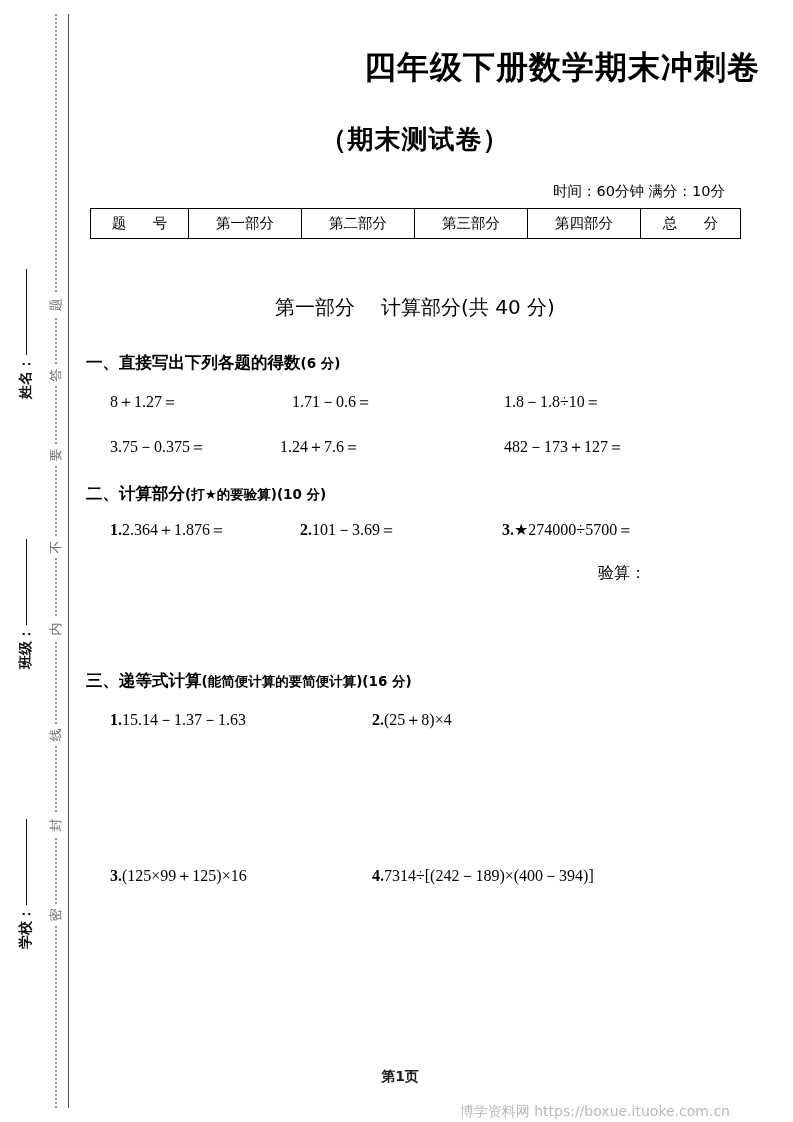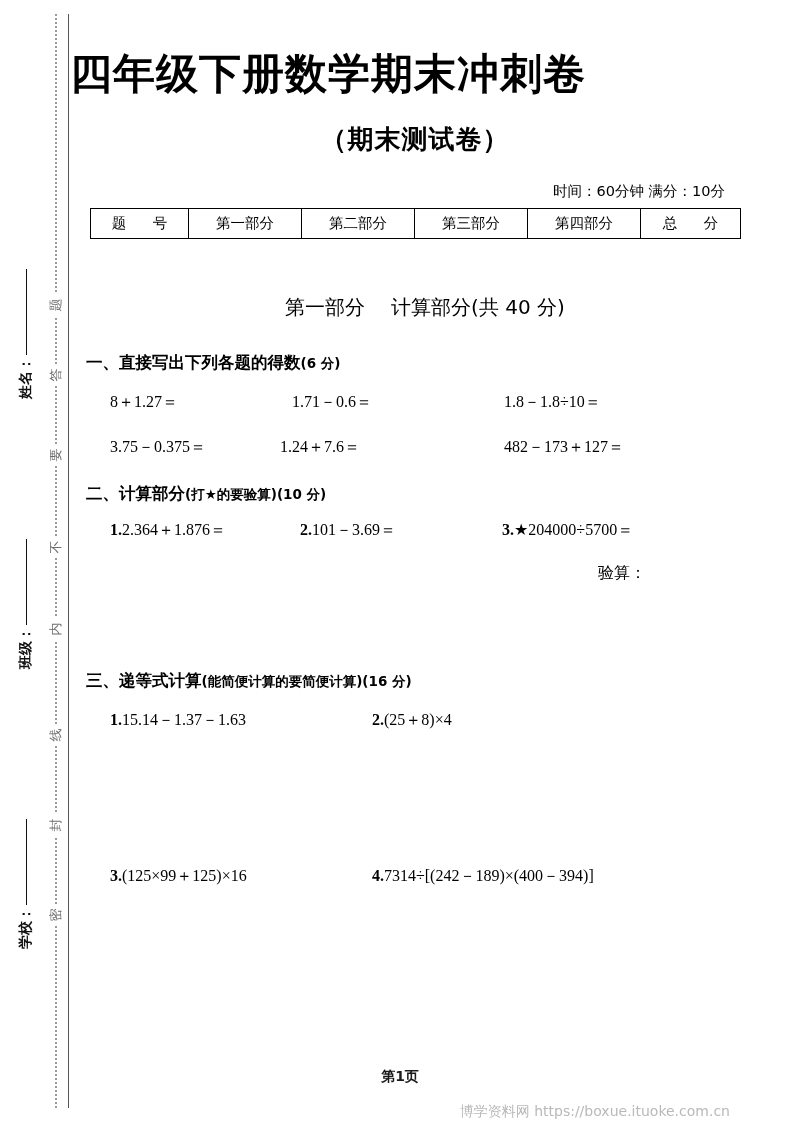--- a/index.html
+++ b/index.html
@@ -74,23 +74,23 @@
   #sheet {
     position: absolute;
     left: 70px; top: 0;
     width: 723px; height: 1122px;
   }
 
   .title-main {
     position: absolute;
     left: 0; top: 46px;
     width: 690px;
-    text-align: left;
-    font-family: "DejaVu Sans", sans-serif;
-    font-size: 42px;
+    text-align: right;
+    font-family: "DejaVu Sans", sans-serif;
+    font-size: 32px;
     font-weight: bold;
     letter-spacing: 1px;
     white-space: nowrap;
   }
   .title-sub {
     position: absolute;
     left: 0; top: 122px;
     width: 690px;
     text-align: center;
     font-family: "DejaVu Sans", sans-serif;
@@ -127,21 +127,20 @@
   #score-table td.total { width: 97px; letter-spacing: 6px; text-indent: 6px; margin-top: 40px; }
 
   .section-head {
     position: absolute;
     left: 0; top: 294px;
     width: 690px;
     text-align: center;
     font-size: 20px;
     font-family: "DejaVu Sans", sans-serif;
     white-space: nowrap;
-    padding-left: 10px;
   }
   .section-head .gap { display: inline-block; width: 26px; }
 
   .q-head {
     position: absolute;
     left: 16px;
     font-family: "DejaVu Sans", sans-serif;
     font-size: 16.5px;
     font-weight: bold;
     white-space: nowrap;
@@ -259,21 +258,21 @@
     <span class="pitem" style="left:210px">1.24＋7.6＝</span>
     <span class="pitem" style="left:434px">482－173＋127＝</span>
   </div>
 
   <div class="q-head" style="top:483px">
     <span>二、计算部分</span><span class="note">(打★的要验算)</span><span class="note">(10 分)</span>
   </div>
   <div class="prow" style="top:520px">
     <span class="pitem" style="left:40px"><span class="num">1.</span><span>2.364＋1.876＝</span></span>
     <span class="pitem" style="left:230px"><span class="num">2.</span><span>101－3.69＝</span></span>
-    <span class="pitem" style="left:432px"><span class="num">3.</span><span>★204000÷5700＝</span></span>
+    <span class="pitem" style="left:432px"><span class="num">3.</span><span>★274000÷5700＝</span></span>
   </div>
   <div class="verify" style="left:528px; top:563px">验算：</div>
 
   <div class="q-head" style="top:670px">
     <span>三、递等式计算</span><span class="note">(能简便计算的要简便计算)</span><span class="note">(16 分)</span>
   </div>
   <div class="prow" style="top:710px">
     <span class="pitem" style="left:40px"><span class="num">1.</span><span>15.14－1.37－1.63</span></span>
     <span class="pitem" style="left:302px"><span class="num">2.</span><span>(25＋8)×4</span></span>
   </div>

